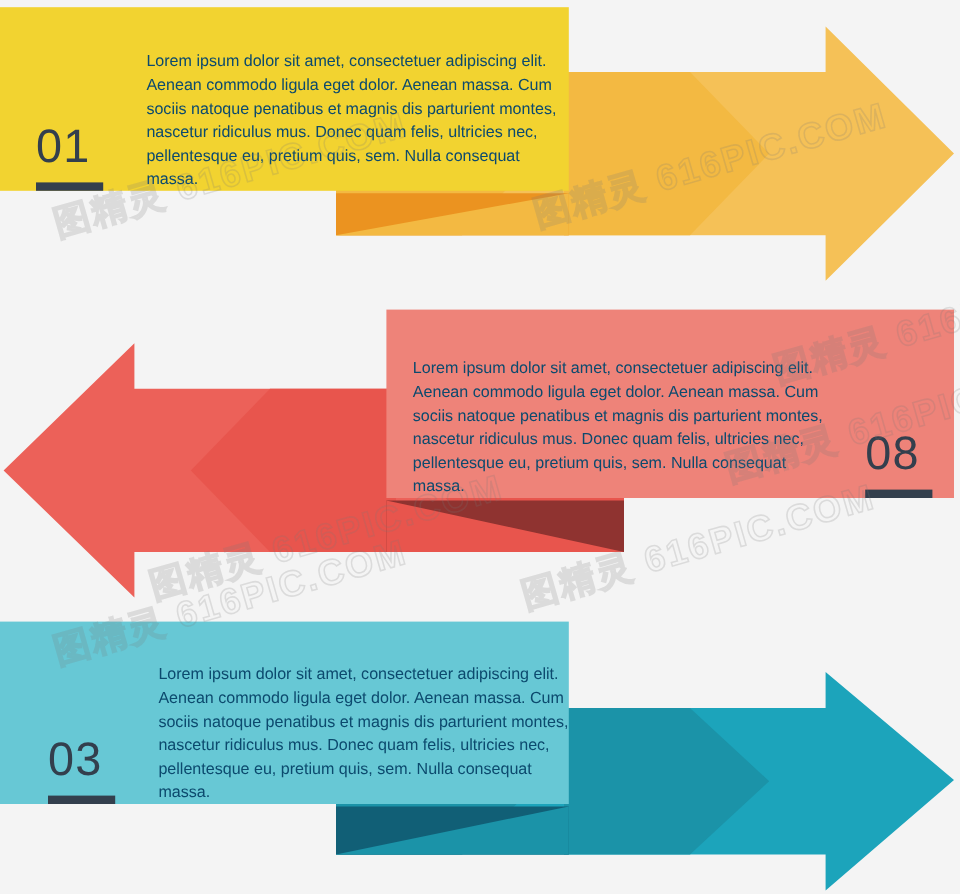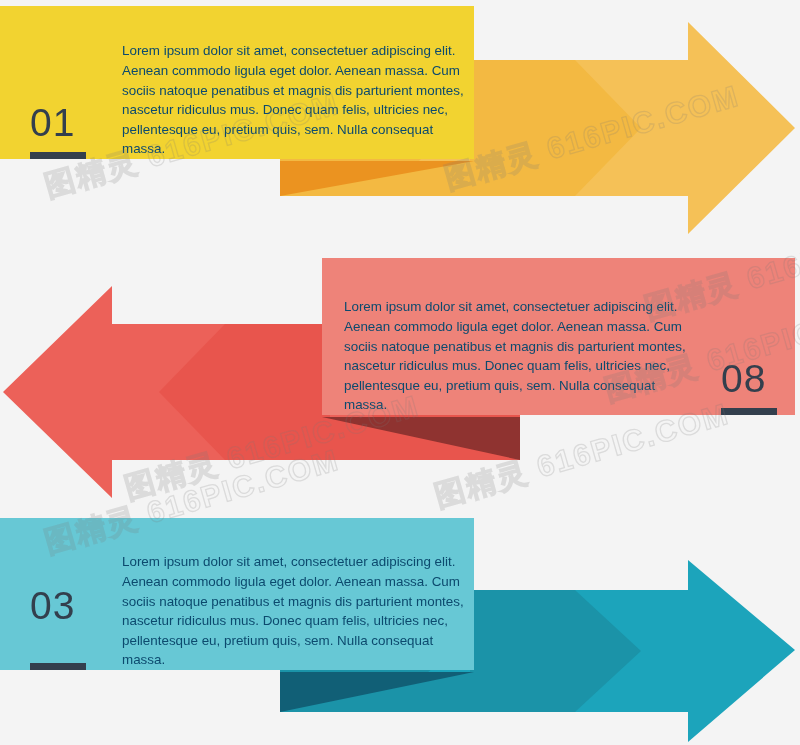--- a/index.html
+++ b/index.html
@@ -78,21 +78,21 @@
   #card-2 .body-text { width: 349px; margin-left: 22px; margin-top: 2px; }
   #card-2 .num-block { margin-left: 28px; width: 92px; }
 
   
   #card-3 {
     left: 0; top: 518px;
     width: 474px; height: 152px;
     background: #67c8d5;
     padding: 21px 0 0 0;
   }
-  #card-3 .num-block { margin-left: 30px; width: 92px; gap: 28px; }
+  #card-3 .num-block { margin-left: 40px; width: 92px; }
   #card-3 .body-text { width: 345px; margin-left: 0px; margin-top: 3px; }
 
   
   .wm {
     position: absolute;
     white-space: nowrap;
     font-family: "Liberation Sans", sans-serif;
     font-size: 30px;
     font-weight: 700;
     letter-spacing: 2px;

